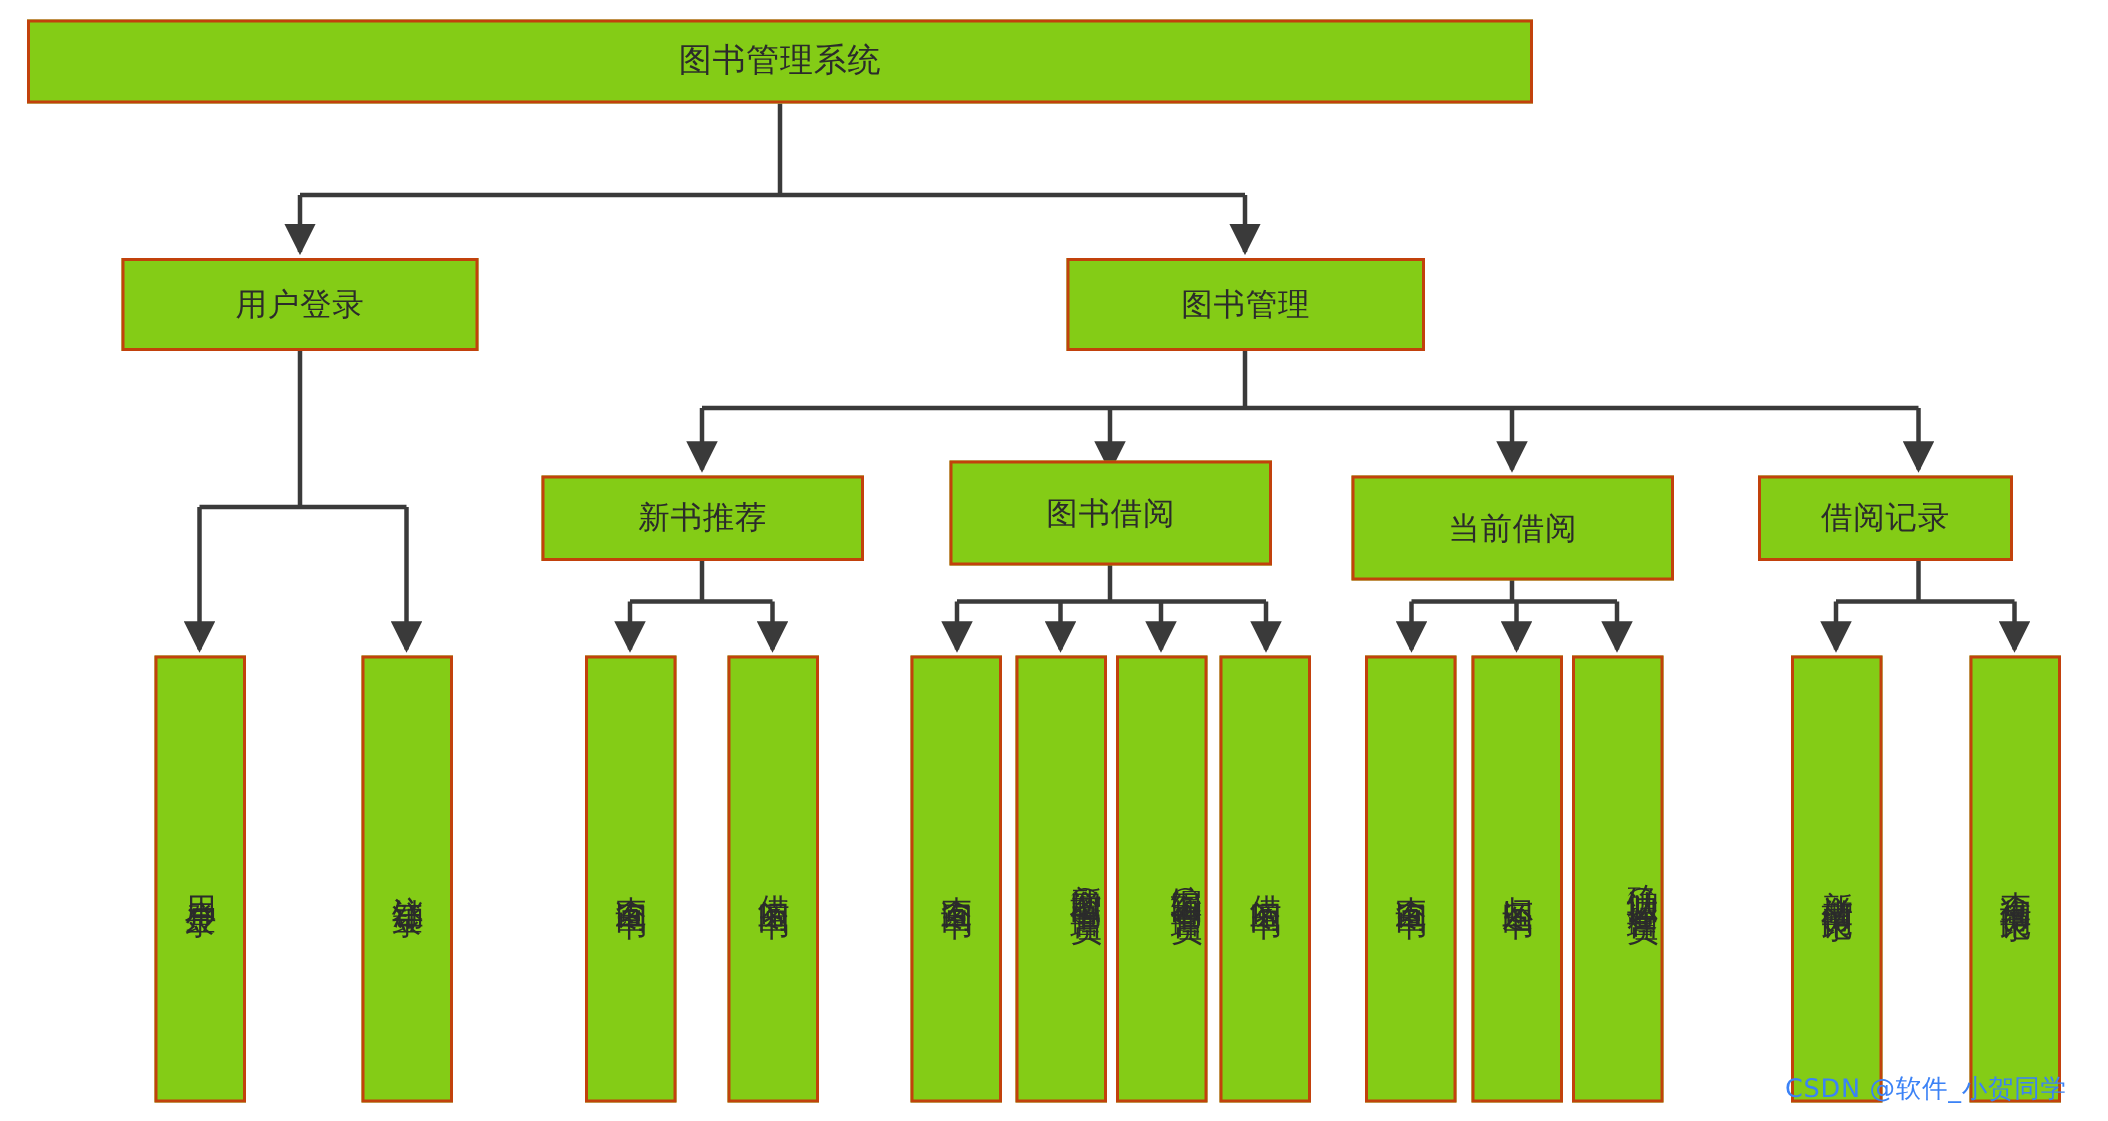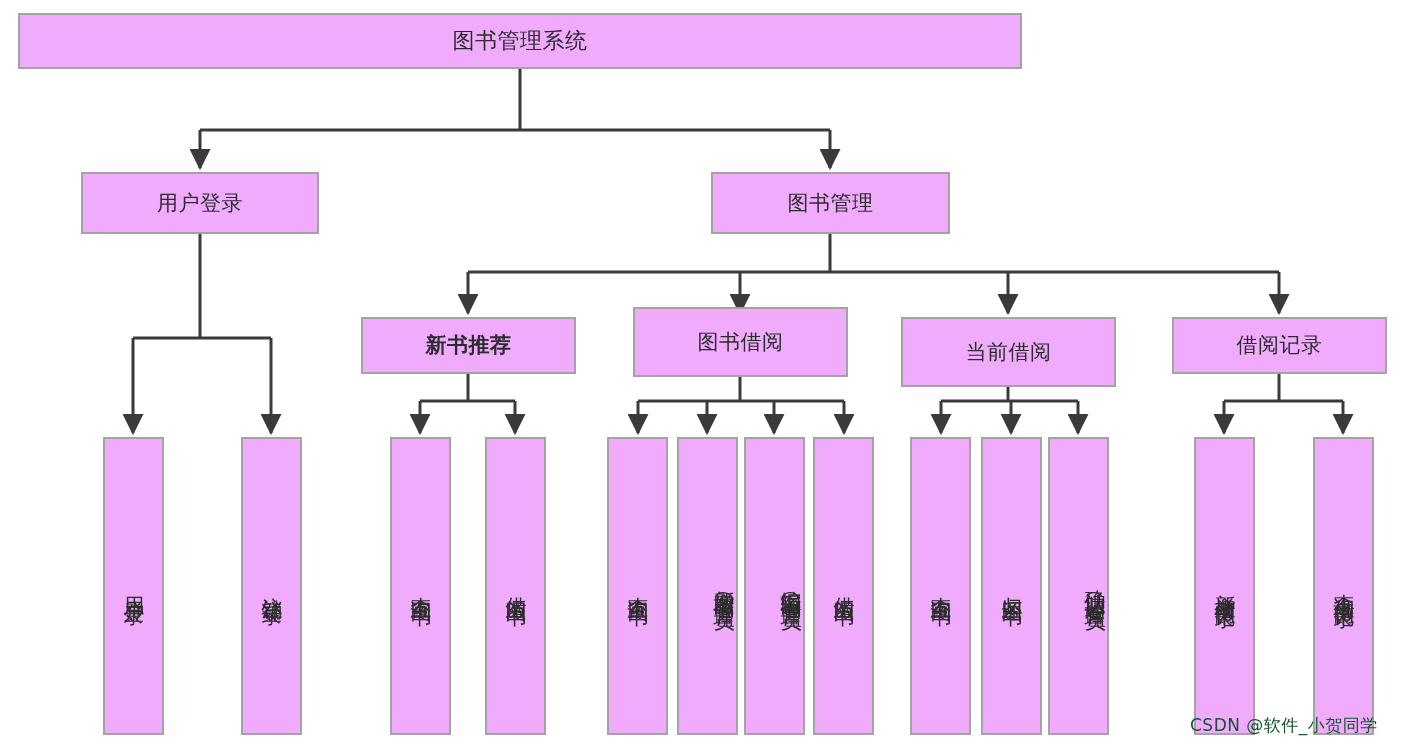--- a/index.html
+++ b/index.html
@@ -22,22 +22,22 @@
     position: absolute;
     left: 0;
     top: 0;
     width: 1405px;
     height: 747px;
     pointer-events: none;
   }
   .node {
     position: absolute;
     box-sizing: border-box;
-    background: #f0abfc;
-    border: 2px solid #a3a3a3;
+    background: #84cc16;
+    border: 2px solid #c2410c;
     display: flex;
     align-items: center;
     justify-content: center;
     color: #2b2b2b;
     line-height: 1.18;
     text-align: center;
   }
   .node-h {
     font-size: 21px;
     letter-spacing: 0.5px;
@@ -55,21 +55,21 @@
     justify-content: center;
   }
   .node-v.center-v {
     align-items: center;
   }
   .watermark {
     position: absolute;
     left: 1190px;
     top: 714px;
     font-size: 17px;
-    color: #14532d;
+    color: #3b82f6;
     white-space: nowrap;
     letter-spacing: 0.5px;
   }
 </style>
 </head>
 <body>
 
 <div id="diagram-root">
 
   <svg id="edge-layer" viewBox="0 0 1405 747" width="1405" height="747" xmlns="http://www.w3.org/2000/svg">
@@ -120,24 +120,24 @@
       <path d="M 1224 401 L 1224 433" marker-end="url(#arrow)"></path>
       <path d="M 1343 401 L 1343 433" marker-end="url(#arrow)"></path>
     </g>
   </svg>
 
   <div class="node node-h node-root" style="left:18px; top:13px; width:1004px; height:56px;">图书管理系统</div>
 
   <div class="node node-h" style="left:81px; top:172px; width:238px; height:62px;">用户登录</div>
   <div class="node node-h" style="left:711px; top:172px; width:239px; height:62px;text-align:center;">图书管理</div>
 
-  <div class="node node-h" style="left:361px; top:317px; width:215px; height:57px;font-weight:bold;">新书推荐</div>
+  <div class="node node-h" style="left:361px; top:317px; width:215px; height:57px;">新书推荐</div>
   <div class="node node-h" style="left:633px; top:307px; width:215px; height:70px;">图书借阅</div>
   <div class="node node-h" style="left:901px; top:317px; width:215px; height:70px;">当前借阅</div>
-  <div class="node node-h" style="left:1172px; top:317px; width:215px; height:57px;">借阅记录</div>
+  <div class="node node-h" style="left:1172px; top:317px; width:170px; height:57px;">借阅记录</div>
 
   <div class="node node-v center-v" style="left:103px; top:437px; width:61px; height:298px;">用户登录</div>
   <div class="node node-v center-v" style="left:241px; top:437px; width:61px; height:298px;">注销登录</div>
 
   <div class="node node-v center-v" style="left:390px; top:437px; width:61px; height:298px;">查询图书</div>
   <div class="node node-v center-v" style="left:485px; top:437px; width:61px; height:298px;">借阅图书</div>
 
   <div class="node node-v center-v" style="left:607px; top:437px; width:61px; height:298px;">查询图书</div>
   <div class="node node-v" style="left:677px; top:437px; width:61px; height:298px;">新增图书（管理员）</div>
   <div class="node node-v" style="left:744px; top:437px; width:61px; height:298px;">编辑图书（管理员）</div>

